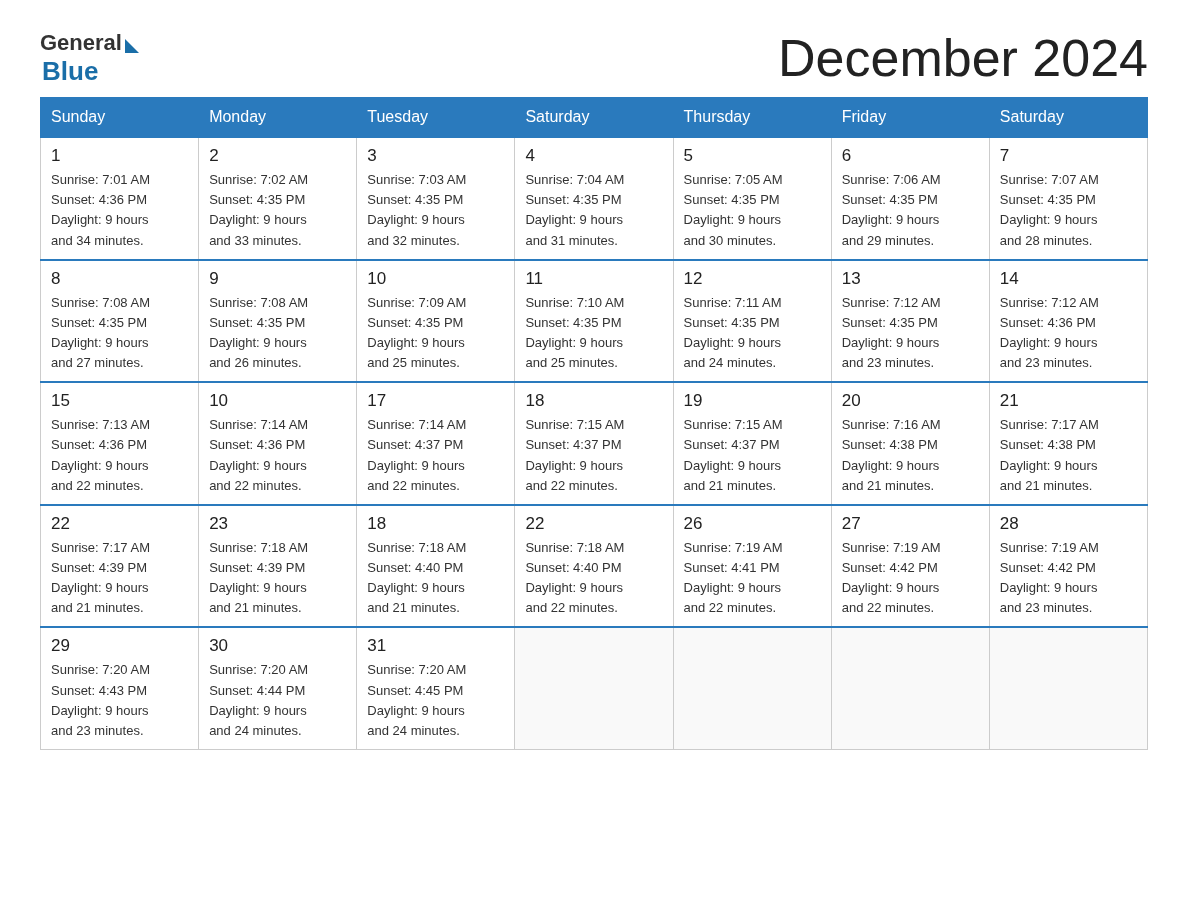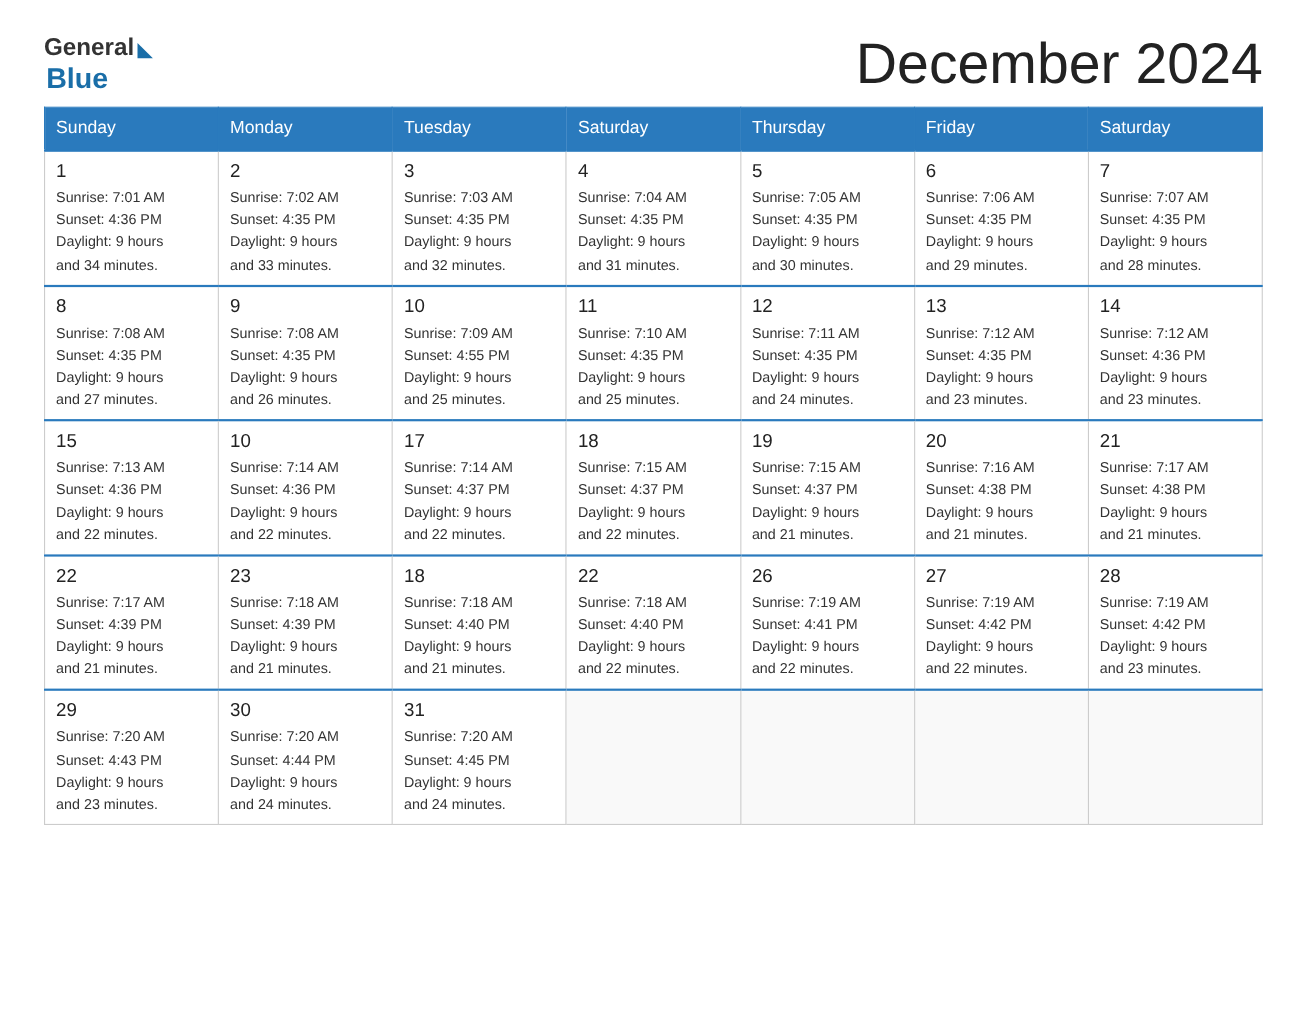--- a/index.html
+++ b/index.html
@@ -193,21 +193,21 @@
         <td>
           <span class="day-num">9</span>
           <div class="day-info" style="white-space: pre-line;">Sunrise: 7:08 AM
 Sunset: 4:35 PM
 Daylight: 9 hours
 and 26 minutes.</div>
         </td>
         <td>
           <span class="day-num">10</span>
           <div class="day-info" style="white-space: pre-line;">Sunrise: 7:09 AM
-Sunset: 4:55 PM
+Sunset: 4:35 PM
 Daylight: 9 hours
 and 25 minutes.</div>
         </td>
         <td>
           <span class="day-num">11</span>
           <div class="day-info" style="white-space: pre-line;">Sunrise: 7:10 AM
 Sunset: 4:35 PM
 Daylight: 9 hours
 and 25 minutes.</div>
         </td>

